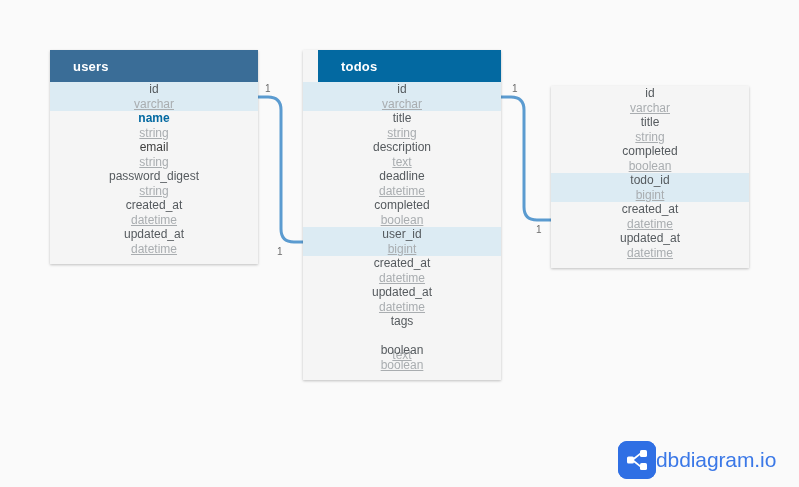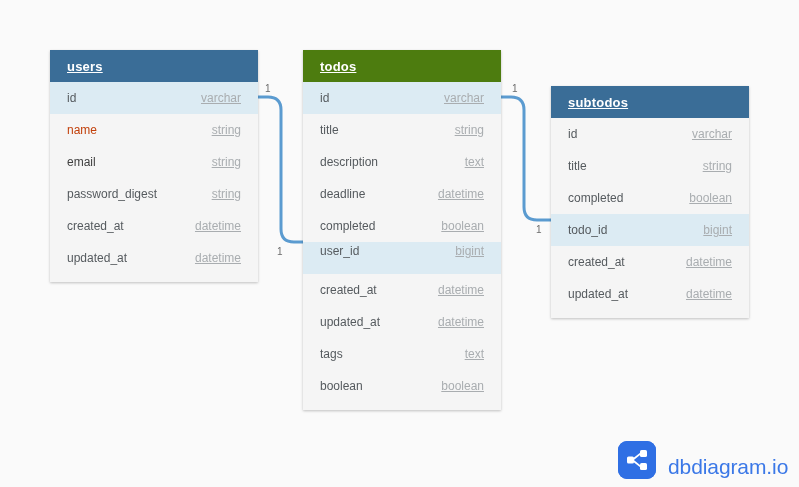--- a/index.html
+++ b/index.html
@@ -48,33 +48,33 @@
     overflow: hidden;
   }
   .table-header {
     height: 32px;
     background: #3a6d97;
     color: #ffffff;
     font-size: 13px;
     font-weight: bold;
     display: flex;
     align-items: center;
-    padding: 0 17px;
+    padding: 0 23px;
     letter-spacing: 0.2px;
     box-sizing: border-box;
-    text-decoration: underline;
   }
   .field-row {
     height: 29px;
     display: flex;
     align-items: center;
     justify-content: space-between;
-    padding: 16px 17px;
+    padding: 0 17px;
     box-sizing: border-box;
     background: #f5f5f5;
+    flex-direction: column;
   }
   .field-row.key {
     background: #dcebf3;
   }
   .field-name {
     font-size: 12px;
     color: #555a5e;
     white-space: nowrap;
   }
   .field-type {
@@ -85,22 +85,21 @@
   }
   .table-foot {
     height: 8px;
     background: #f5f5f5;
   }
 
   
   #brand {
     position: absolute;
     display: flex;
-    align-items: flex-end;
-    gap: 12px;
+    align-items: center;
   }
   .brand-mark {
     width: 38px;
     height: 38px;
     border-radius: 9px;
     background: #2f6fe4;
     position: relative;
     flex: none;
   }
   .brand-mark svg { display: block; }
@@ -124,21 +123,21 @@
   <div id="tables-layer">
       <div class="table-card" style="left: 50px; top: 50px; width: 208px;">
         <div class="table-header" style="background: rgb(58, 109, 151);">
           <span>users</span>
         </div>
         <div class="field-row key" style="background: rgb(220, 235, 243);">
           <span class="field-name" style="color: rgb(85, 90, 94);">id</span>
           <span class="field-type" style="color: rgb(169, 173, 176);">varchar</span>
         </div>
         <div class="field-row" style="background: rgb(245, 245, 245);">
-          <span class="field-name" style="color: #c2410c;">name</span>
+          <span class="field-name" style="color: #0369a1; font-weight: bold;">name</span>
           <span class="field-type" style="color: rgb(169, 173, 176);">string</span>
         </div>
         <div class="field-row" style="background: rgb(245, 245, 245);">
           <span class="field-name" style="color: #404040;">email</span>
           <span class="field-type" style="color: rgb(169, 173, 176);">string</span>
         </div>
         <div class="field-row" style="background: rgb(245, 245, 245);">
           <span class="field-name" style="color: rgb(85, 90, 94);">password_digest</span>
           <span class="field-type" style="color: rgb(169, 173, 176);">string</span>
         </div>
@@ -146,21 +145,21 @@
           <span class="field-name" style="color: rgb(85, 90, 94);">created_at</span>
           <span class="field-type" style="color: rgb(169, 173, 176);">datetime</span>
         </div>
         <div class="field-row" style="background: rgb(245, 245, 245);">
           <span class="field-name" style="color: rgb(85, 90, 94);">updated_at</span>
           <span class="field-type" style="color: rgb(169, 173, 176);">datetime</span>
         </div>
         <div class="table-foot" style="background: rgb(245, 245, 245);"></div>
       </div>
       <div class="table-card" style="left: 303px; top: 50px; width: 198px;">
-        <div class="table-header" style="background: #4d7c0f;">
+        <div class="table-header" style="background: #0369a1; margin-left: 15px;">
           <span>todos</span>
         </div>
         <div class="field-row key" style="background: rgb(220, 235, 243);">
           <span class="field-name" style="color: rgb(85, 90, 94);">id</span>
           <span class="field-type" style="color: rgb(169, 173, 176);">varchar</span>
         </div>
         <div class="field-row" style="background: rgb(245, 245, 245);">
           <span class="field-name" style="color: rgb(85, 90, 94);">title</span>
           <span class="field-type" style="color: rgb(169, 173, 176);">string</span>
         </div>
@@ -169,21 +168,21 @@
           <span class="field-type" style="color: rgb(169, 173, 176);">text</span>
         </div>
         <div class="field-row" style="background: rgb(245, 245, 245);">
           <span class="field-name" style="color: rgb(85, 90, 94);">deadline</span>
           <span class="field-type" style="color: rgb(169, 173, 176);">datetime</span>
         </div>
         <div class="field-row" style="background: rgb(245, 245, 245);">
           <span class="field-name" style="color: rgb(85, 90, 94);">completed</span>
           <span class="field-type" style="color: rgb(169, 173, 176);">boolean</span>
         </div>
-        <div class="field-row key" style="background: rgb(220, 235, 243); align-items: flex-end;">
+        <div class="field-row key" style="background: rgb(220, 235, 243);">
           <span class="field-name" style="color: rgb(85, 90, 94);">user_id</span>
           <span class="field-type" style="color: rgb(169, 173, 176);">bigint</span>
         </div>
         <div class="field-row" style="background: rgb(245, 245, 245);">
           <span class="field-name" style="color: rgb(85, 90, 94);">created_at</span>
           <span class="field-type" style="color: rgb(169, 173, 176);">datetime</span>
         </div>
         <div class="field-row" style="background: rgb(245, 245, 245);">
           <span class="field-name" style="color: rgb(85, 90, 94);">updated_at</span>
           <span class="field-type" style="color: rgb(169, 173, 176);">datetime</span>
@@ -192,23 +191,20 @@
           <span class="field-name" style="color: rgb(85, 90, 94);">tags</span>
           <span class="field-type" style="color: rgb(169, 173, 176);">text</span>
         </div>
         <div class="field-row" style="background: rgb(245, 245, 245);">
           <span class="field-name" style="color: rgb(85, 90, 94);">boolean</span>
           <span class="field-type" style="color: rgb(169, 173, 176);">boolean</span>
         </div>
         <div class="table-foot" style="background: rgb(245, 245, 245);"></div>
       </div>
       <div class="table-card" style="left: 551px; top: 86px; width: 198px;">
-        <div class="table-header" style="background: rgb(58, 109, 151);">
-          <span>subtodos</span>
-        </div>
         <div class="field-row" style="background: rgb(245, 245, 245);">
           <span class="field-name" style="color: rgb(85, 90, 94);">id</span>
           <span class="field-type" style="color: rgb(169, 173, 176);">varchar</span>
         </div>
         <div class="field-row" style="background: rgb(245, 245, 245);">
           <span class="field-name" style="color: rgb(85, 90, 94);">title</span>
           <span class="field-type" style="color: rgb(169, 173, 176);">string</span>
         </div>
         <div class="field-row" style="background: rgb(245, 245, 245);">
           <span class="field-name" style="color: rgb(85, 90, 94);">completed</span>

